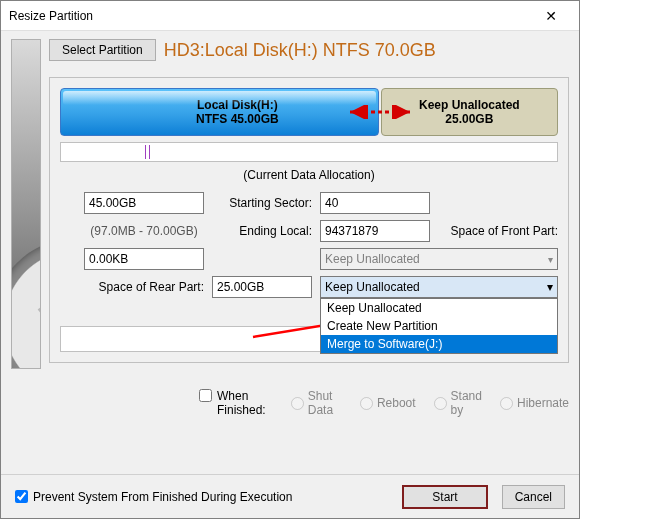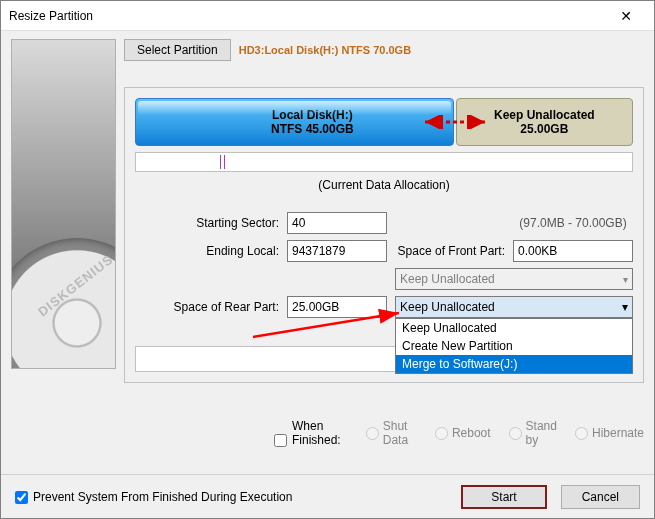--- a/index.html
+++ b/index.html
@@ -1,57 +1,57 @@
 <!DOCTYPE html>
 <html><head>
 <meta charset="utf-8">
 <style>
   * { box-sizing: border-box; font-family: "Segoe UI", Tahoma, sans-serif; font-size: 12px; }
   body { margin: 0; background: #fff; }
-  .window { width: 655px; height: 519px; border: 1px solid #808080; display: flex; flex-direction: column; background: #f0f0f0; position: relative; }
+  .window { width: 580px; height: 519px; border: 1px solid #808080; display: flex; flex-direction: column; background: #f0f0f0; position: relative; }
   .titlebar { height: 30px; background: #fff; display: flex; align-items: center; padding: 0 8px; border-bottom: 1px solid #e0e0e0; }
   .titlebar .title { flex: 1; font-size: 12px; }
   .titlebar .close { width: 40px; height: 30px; display: flex; align-items: center; justify-content: center; font-size: 14px; }
   .body { flex: 1; display: flex; padding: 8px 10px 10px 10px; gap: 8px; }
   .sidebar { width: 128px; height: 330px; border: 1px solid #b0b0b0; background: linear-gradient(180deg,#dadada 0%, #999 50%, #555 100%); position: relative; overflow: hidden; }
   .disk { position: absolute; bottom: -40px; left: -20px; width: 170px; height: 170px; border-radius: 50%; background: radial-gradient(circle at 50% 50%, #eee 0 18%, #bbb 19% 20%, #e8e8e8 21% 60%, #888 61% 100%); box-shadow: 0 0 10px rgba(0,0,0,.5) inset; }
   .sidebar .brand { position:absolute; bottom:75px; left:18px; color:#bbb; font-weight:bold; font-size:13px; transform: rotate(-38deg); letter-spacing:1px;}
-  .main { flex: 1; display: flex; flex-direction: column; gap: 22px; }
+  .main { flex: 1; display: flex; flex-direction: column; gap: 12px; }
   .row-select { display: flex; align-items: center; gap: 8px; margin-bottom: 4px; }
   .btn { background: #e1e1e1; border: 1px solid #adadad; padding: 3px 12px; font-size: 12px; cursor: pointer; }
-  .disklabel { color: #c26b18; font-weight: bold; font-size: 11px; }
+  .disklabel { color: #c26b18; font-weight: normal; font-size: 18px; }
   .group { border: 1px solid #c0c0c0; padding: 10px; background: #f0f0f0; }
   .partition-bar { display:flex; height:48px; margin-bottom:6px; }
   .part-main { flex: 0 0 64%; border:1px solid #3a77c8; background: linear-gradient(180deg,#5bc2fb 0%, #35a1e8 55%, #0d7fd6 100%); border-radius:4px; display:flex; flex-direction:column; align-items:center; justify-content:center; font-weight:bold; color:#000; font-size:12px; position:relative;padding-left:36px;}
   .part-main .shine{position:absolute;top:2px;left:2px;right:2px;height:14px;background:linear-gradient(180deg,rgba(255,255,255,.7),rgba(255,255,255,0));border-radius:3px;}
   .part-unalloc { flex: 1; border:1px solid #9c9c7a; background:#d7d3b8; border-radius:4px; margin-left:2px; display:flex; flex-direction:column; align-items:center; justify-content:center; font-weight:bold; font-size:12px; position:relative;}
   .arrow { position:absolute; left:-38px; top:50%; transform:translateY(-50%); }
   .usage { height:20px; background:#fff; border:1px solid #c0c0c0; position:relative; margin-bottom:6px;}
   .usage .tick{position:absolute;top:2px;bottom:2px;width:1px;background:#a040c0;}
-  .caption { text-align:center; margin:4px 0 20px; }
+  .caption { text-align:center; margin:4px 0 10px; }
   .form-grid { display:grid; grid-template-columns: 120px 100px 110px 120px; gap:6px 8px; align-items:center; justify-content:start; margin-left:24px;}
   .form-grid label { text-align:right; }
   input.txt, select.sel, .sel-disabled { height:22px; border:1px solid #7a7a7a; background:#fff; padding:1px 4px; font-size:12px; width:100%; }
   .sel-disabled { background:#f0f0f0; color:#808080; display:flex; align-items:center; justify-content:space-between; }
   .sel-disabled .chev{color:#888;font-size:10px;}
   .range-hint { text-align:center; font-size:12px; color:#555; }
   .sel-open { position:relative; }
   .dropdown { position:absolute; top:22px; left:0; right:0; border:1px solid #767676; background:#fff; z-index:10; }
   .dropdown div { padding:2px 6px; }
   .dropdown div.sel-item-hi { background:#0078d7; color:#fff; }
   .longbox { height:26px; border:1px solid #c0c0c0; background:#fff; margin-top:28px; }
   .finish-row { display:flex; align-items:center; gap:18px; margin:14px 0 0 150px; }
   .radio { display:flex; align-items:center; gap:4px; color:#888; }
   .radio input{margin:0;}
   .footer { height:44px; border-top:1px solid #d0d0d0; display:flex; align-items:center; padding:0 14px; gap:14px; background:#f0f0f0; }
   .footer .spacer { flex:1; }
   .btn-primary { background:#e1e1e1; border:2px solid #7f1d1d; padding:3px 28px; cursor:pointer; }
-  .btn-std { background:#e1e1e1; border:1px solid #adadad; padding:4px 20px; cursor:pointer; }
+  .btn-std { background:#e1e1e1; border:1px solid #adadad; padding:4px 12px; cursor:pointer; }
   .red-arrow { position:absolute; left:248px; top:306px; pointer-events:none; }
-  .checkbox{display:flex;align-items:flex-end;gap:5px;}
+  .checkbox{display:flex;align-items:flex-start;gap:5px;}
   .checkbox input{margin:0;width:13px;height:13px;}
   .sel-field{height:22px;border:1px solid #7a7a7a;background:#d8e7f6;padding:1px 4px;display:flex;align-items:center;justify-content:space-between;font-size:12px;}
 </style>
 </head>
 <body>
 
 <div class="window">
   <div class="titlebar">
     <span class="title">Resize Partition</span>
     <span class="close">✕</span>
@@ -92,20 +92,21 @@
             <span>25.00GB</span>
           </div>
         </div>
         <div class="usage">
           <div class="tick" style="left:17%"></div>
           <div class="tick" style="left:17.7%"></div>
         </div>
         <div class="caption">(Current Data Allocation)</div>
 
         <div class="form-grid">
+          <input class="txt" value="45.00GB" style="">
           <label>Starting Sector:</label>
           <input class="txt" value="40" style="">
 
           <div></div>
           <div class="range-hint">(97.0MB - 70.00GB)</div>
           <label>Ending Local:</label>
           <input class="txt" value="94371879" style="">
 
           <label>Space of Front Part:</label>
           <input class="txt" value="0.00KB" style="">

